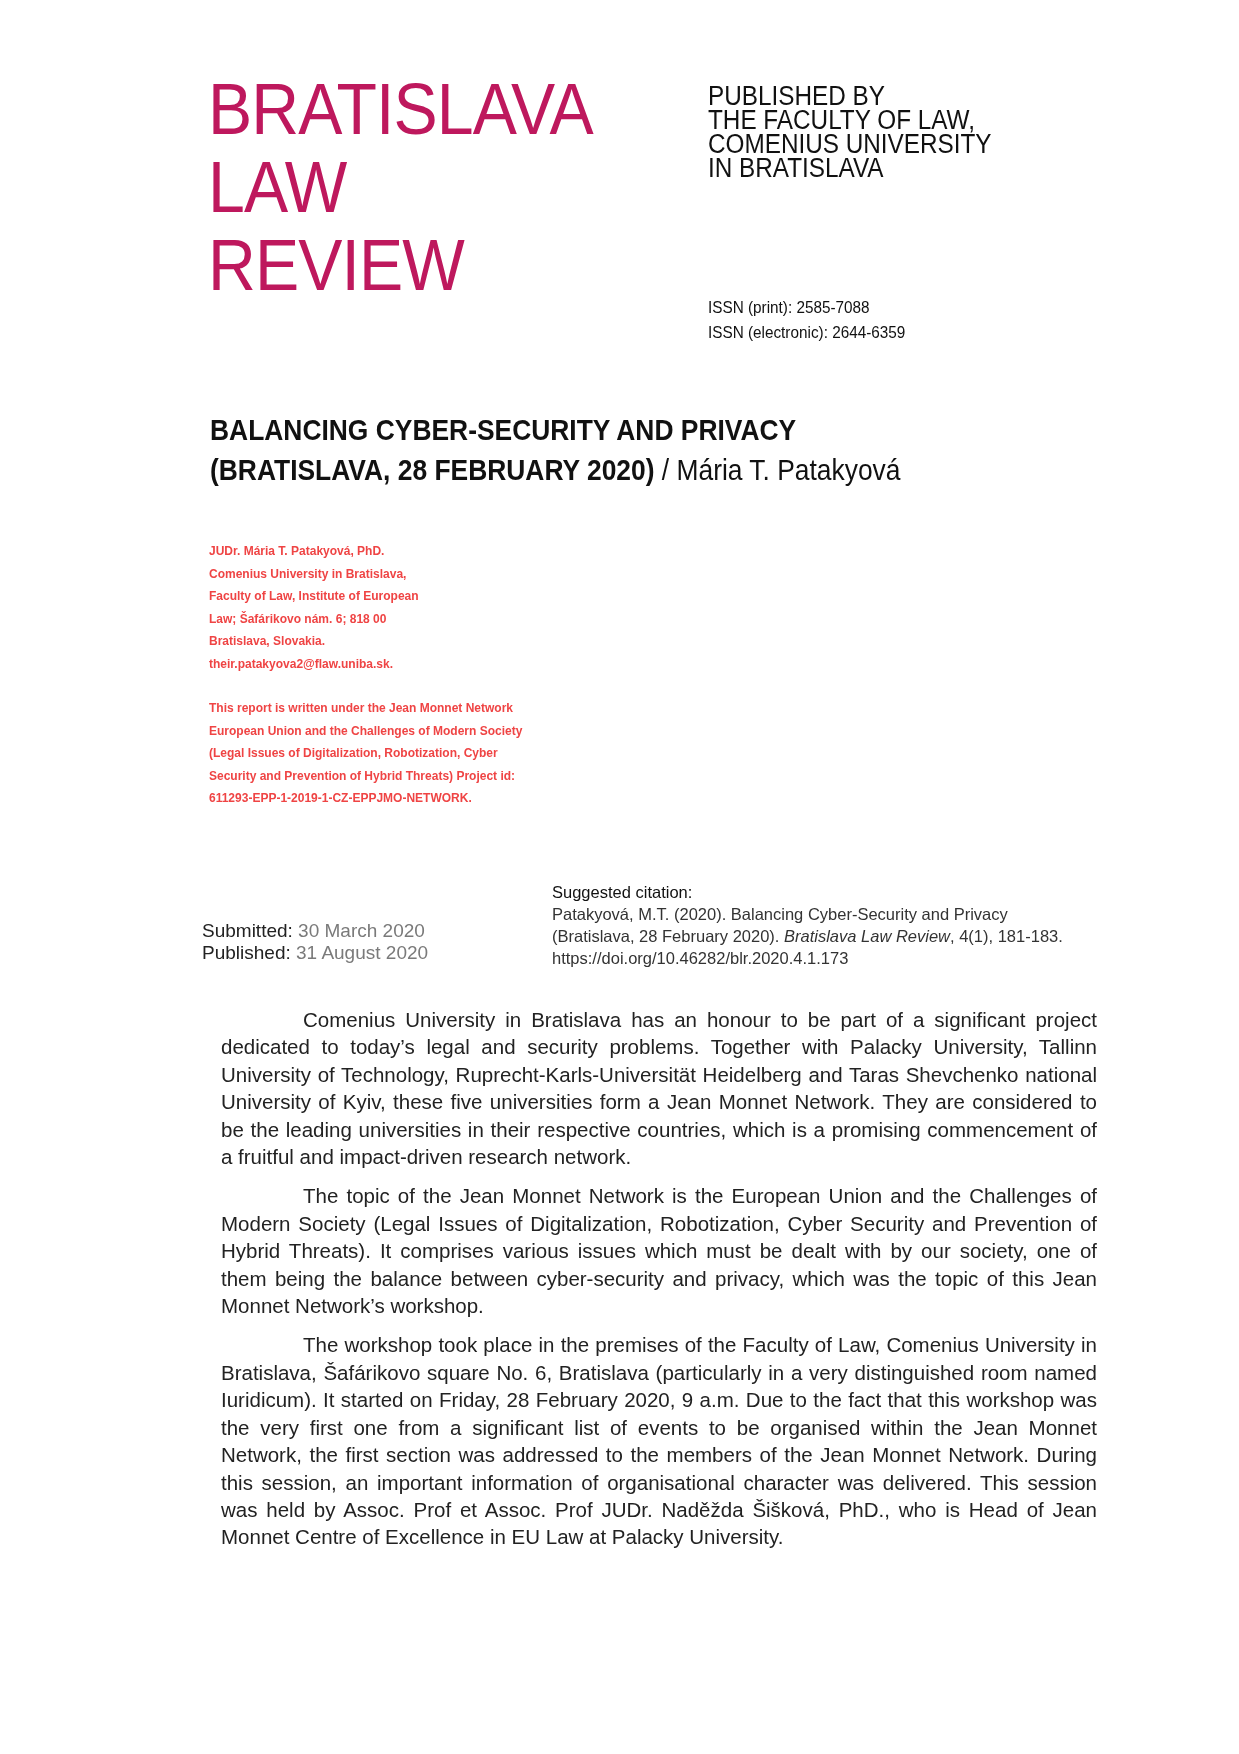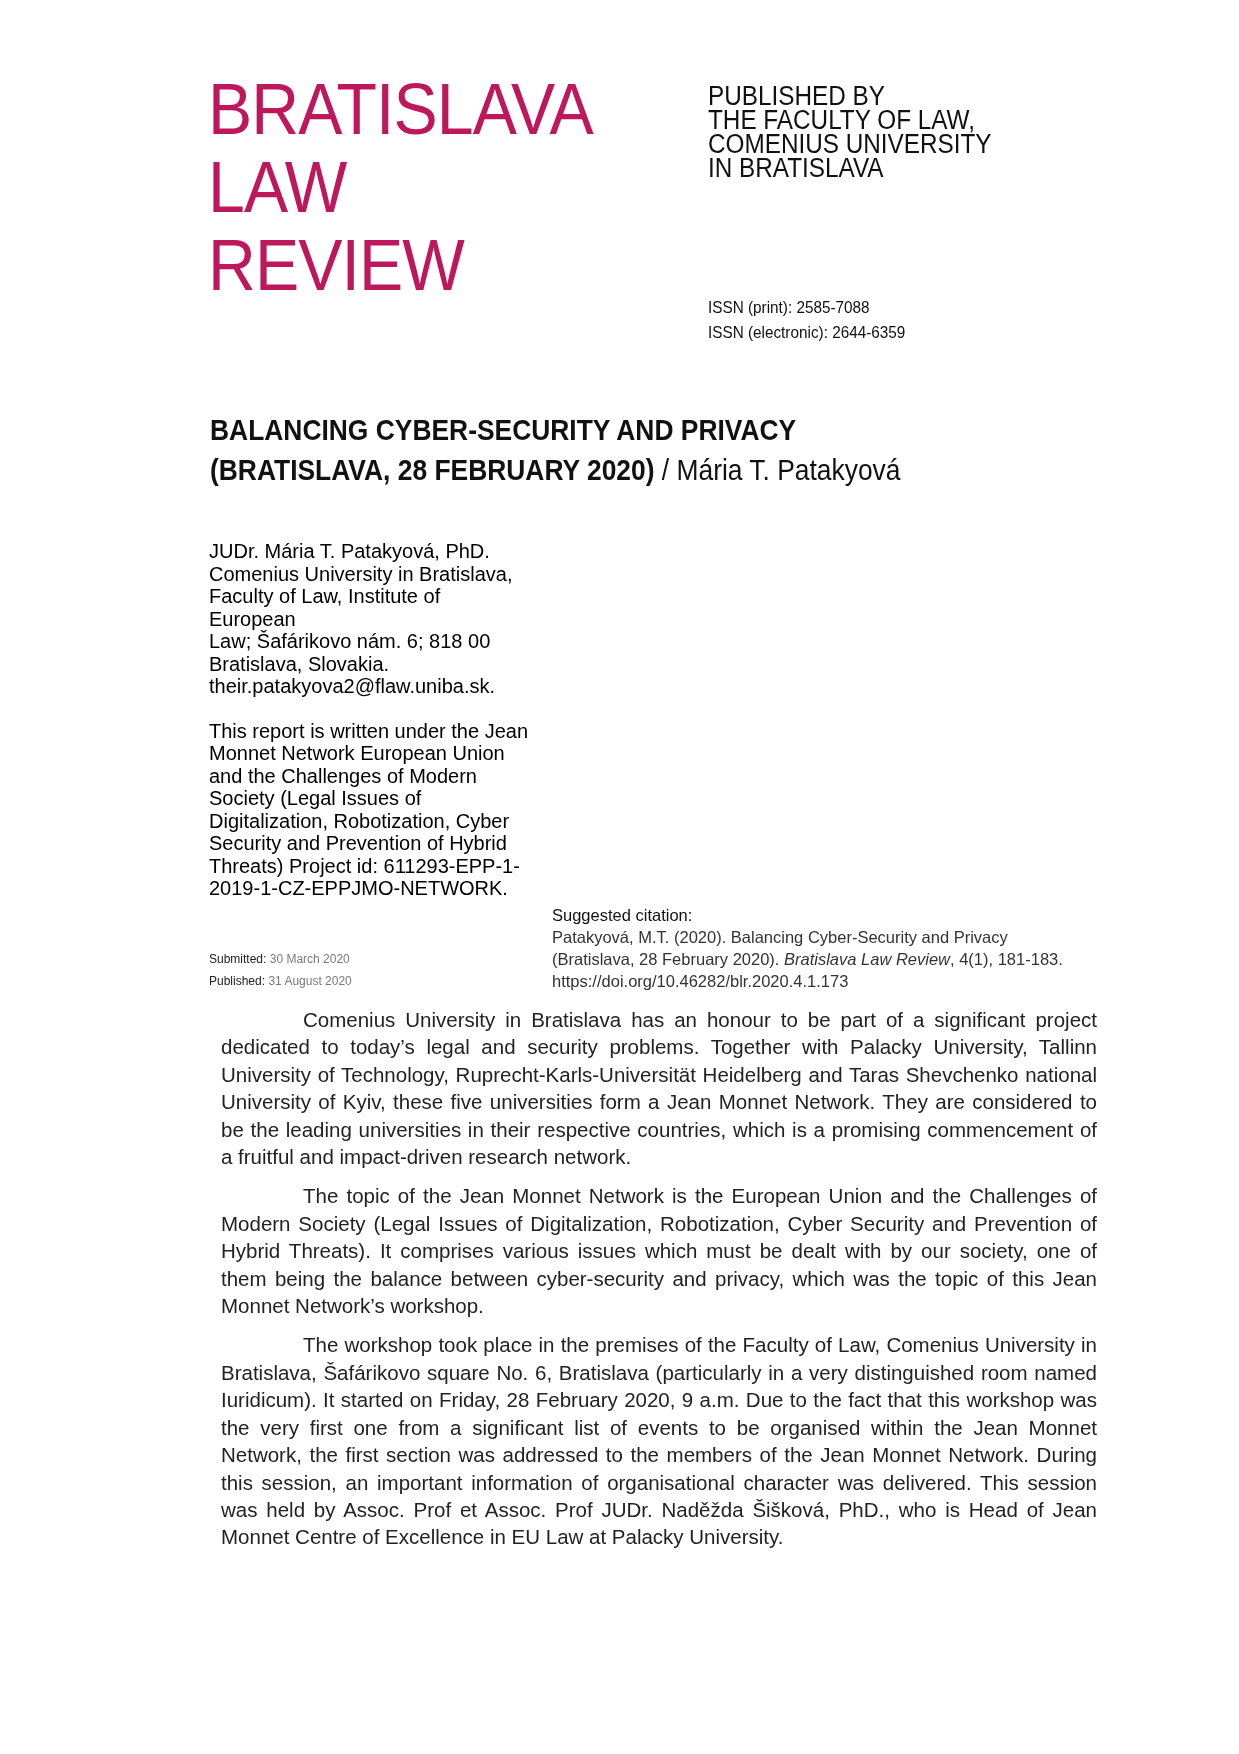--- a/index.html
+++ b/index.html
@@ -4,25 +4,25 @@
 <style>
   html, body { margin: 0; padding: 0; background: #ffffff; }
   body { width: 1239px; height: 1754px; position: relative; overflow: hidden; color: #111; font-family: "Liberation Sans", sans-serif; }
   .masthead { position: absolute; left: 208px; top: 70px; font-family: "DejaVu Sans", sans-serif; font-weight: 200; color: #be185d; }
   .masthead div { font-size: 72px; line-height: 78px; letter-spacing: -1px; transform: scaleX(0.92); transform-origin: left; font-weight: normal; -webkit-text-stroke: 0; }
   .mast-line { font-family: "Liberation Sans", sans-serif; font-weight: 300; }
   .publisher { position: absolute; left: 708px; top: 84px; font-size: 27px; line-height: 24px; font-family: "Liberation Sans", sans-serif; transform: scaleX(0.9); transform-origin: left; letter-spacing: 0px; }
   .issn { position: absolute; left: 708px; top: 295px; font-size: 17px; line-height: 25px; font-family: "Liberation Sans", sans-serif; transform: scaleX(0.9); transform-origin: left; }
   .title { position: absolute; left: 210px; top: 410px; font-size: 30px; line-height: 40px; font-weight: bold; font-family: "Liberation Sans", sans-serif; transform: scaleX(0.88); transform-origin: left; }
   .title .author { font-weight: normal; }
-  .affil { position: absolute; left: 209px; top: 540px; width: 320px; font-size: 20px; line-height: 22.5px; color: #000000; font-family: "Liberation Sans", sans-serif; font-weight: 400; }
+  .affil { position: absolute; left: 209px; top: 540px; width: 320px; font-size: 12px; line-height: 22.5px; color: #ef4444; font-family: "Liberation Sans", sans-serif; font-weight: 700; }
   .affil p { margin: 0 0 22px 0; }
-  .dates { position: absolute; left: 209px; top: 920px; font-size: 12px; line-height: 22px; color: #7a7a7a; margin-top: 28px; }
+  .dates { position: absolute; left: 202px; top: 920px; font-size: 19px; line-height: 22px; color: #7a7a7a; }
   .dates .lbl { color: #222; }
-  .citation { position: absolute; left: 552px; top: 904px; width: 540px; font-size: 16.5px; line-height: 22px; color: #333; }
+  .citation { position: absolute; left: 552px; top: 881px; width: 540px; font-size: 16.5px; line-height: 22px; color: #333; }
   .citation .head { color: #111; }
   .body-text { position: absolute; left: 209px; top: 994px; width: 900px; font-size: 20.5px; line-height: 27.4px; color: #222; text-align: justify; font-family: "Liberation Sans", sans-serif; }
   .body-text p { margin: 12px; text-indent: 82px; }
 </style>
 </head>
 <body>
 
 <div class="masthead">
   <div class="mast-line">BRATISLAVA</div>
   <div class="mast-line">LAW</div>

